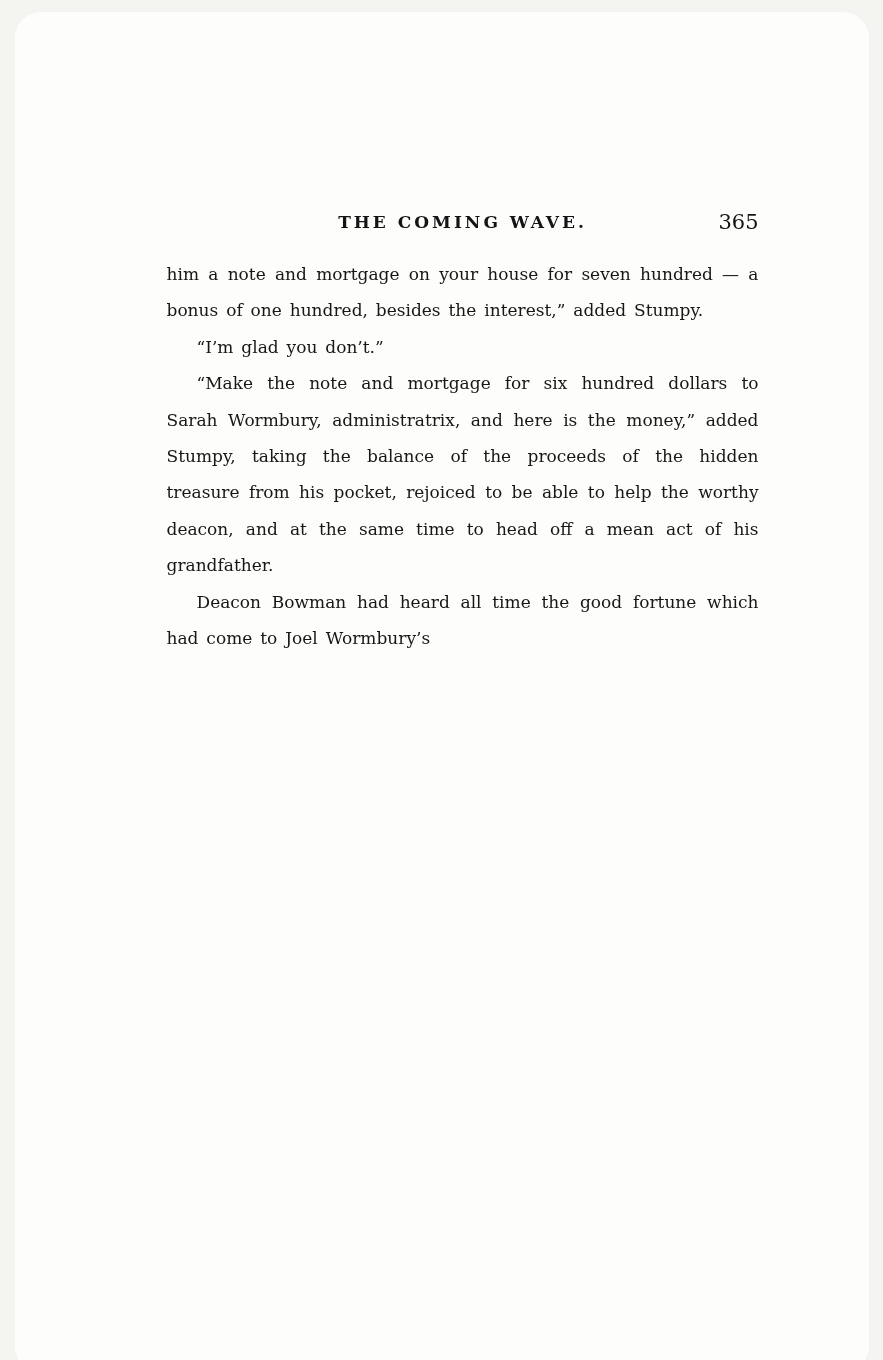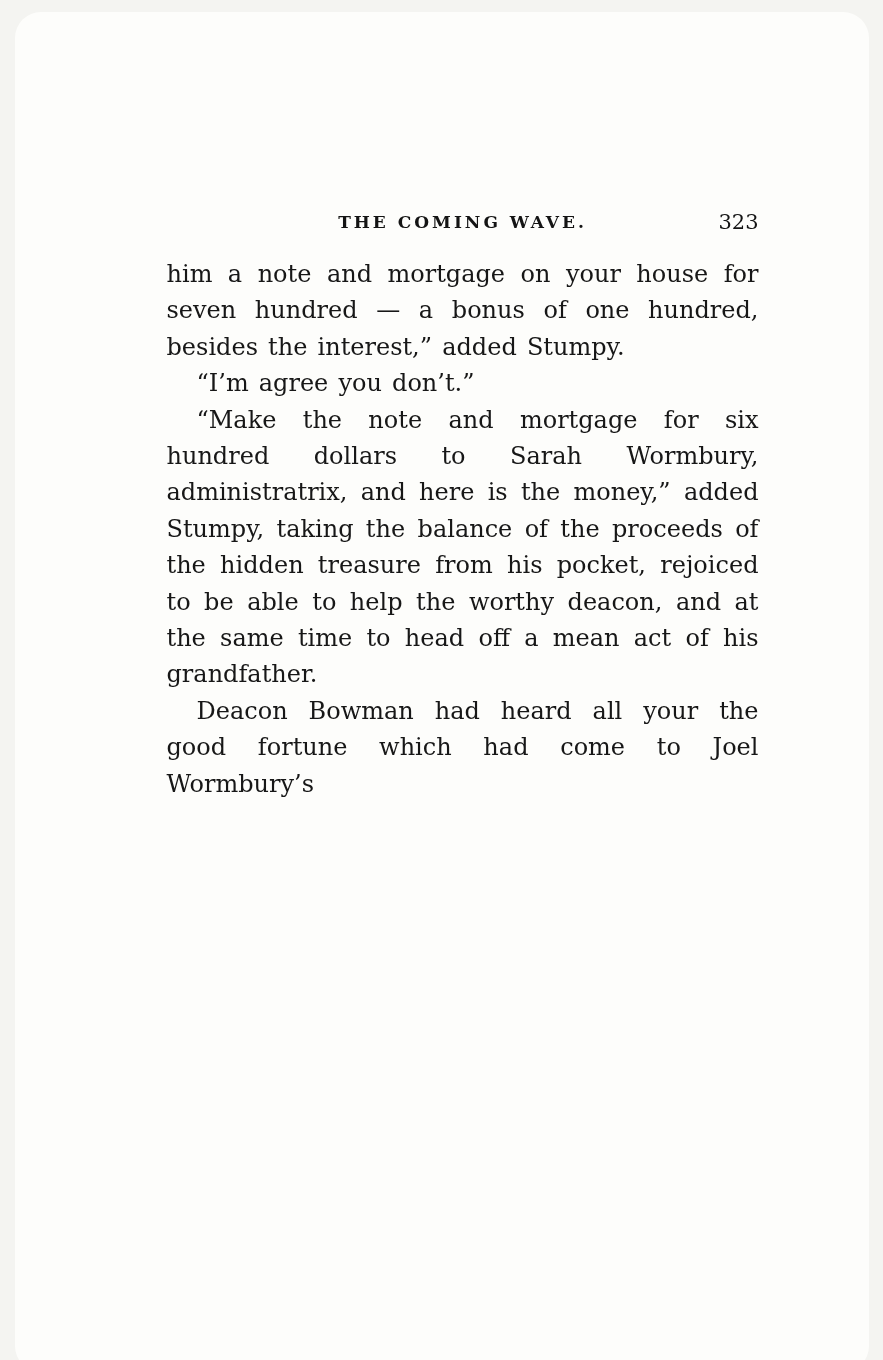--- a/index.html
+++ b/index.html
@@ -42,39 +42,39 @@
   }
   .page-number {
     position: absolute;
     right: 0;
     top: -2px;
     font-size: 21px;
     color: #141414;
   }
   .page-body p.para {
     margin: 0;
-    font-size: 24px;
+    font-size: 17px;
     line-height: 36.4px;
     text-align: justify;
     word-spacing: 2.5px;
     color: #171717;
   }
   .page-body p.para.indent {
     text-indent: 30px;
   }
 </style>
 </head>
 <body>
 
 <div class="scan-page">
   <div class="content">
     <div class="running-head">
       <span class="running-title">THE COMING WAVE.</span>
-      <span class="page-number">323</span>
+      <span class="page-number">365</span>
     </div>
     <div class="page-body">
         <p class="para">him a note and mortgage on your house for seven hundred — a bonus of one hundred, besides the interest,” added Stumpy.</p>
-        <p class="para indent">“I’m agree you don’t.”</p>
+        <p class="para indent">“I’m glad you don’t.”</p>
         <p class="para indent">“Make the note and mortgage for six hundred dollars to Sarah Wormbury, administratrix, and here is the money,” added Stumpy, taking the balance of the proceeds of the hidden treasure from his pocket, rejoiced to be able to help the worthy deacon, and at the same time to head off a mean act of his grandfather.</p>
-        <p class="para indent">Deacon Bowman had heard all your the good fortune which had come to Joel Wormbury’s</p>
+        <p class="para indent">Deacon Bowman had heard all time the good fortune which had come to Joel Wormbury’s</p>
       </div>
   </div>
 </div>
 
 </body></html>

